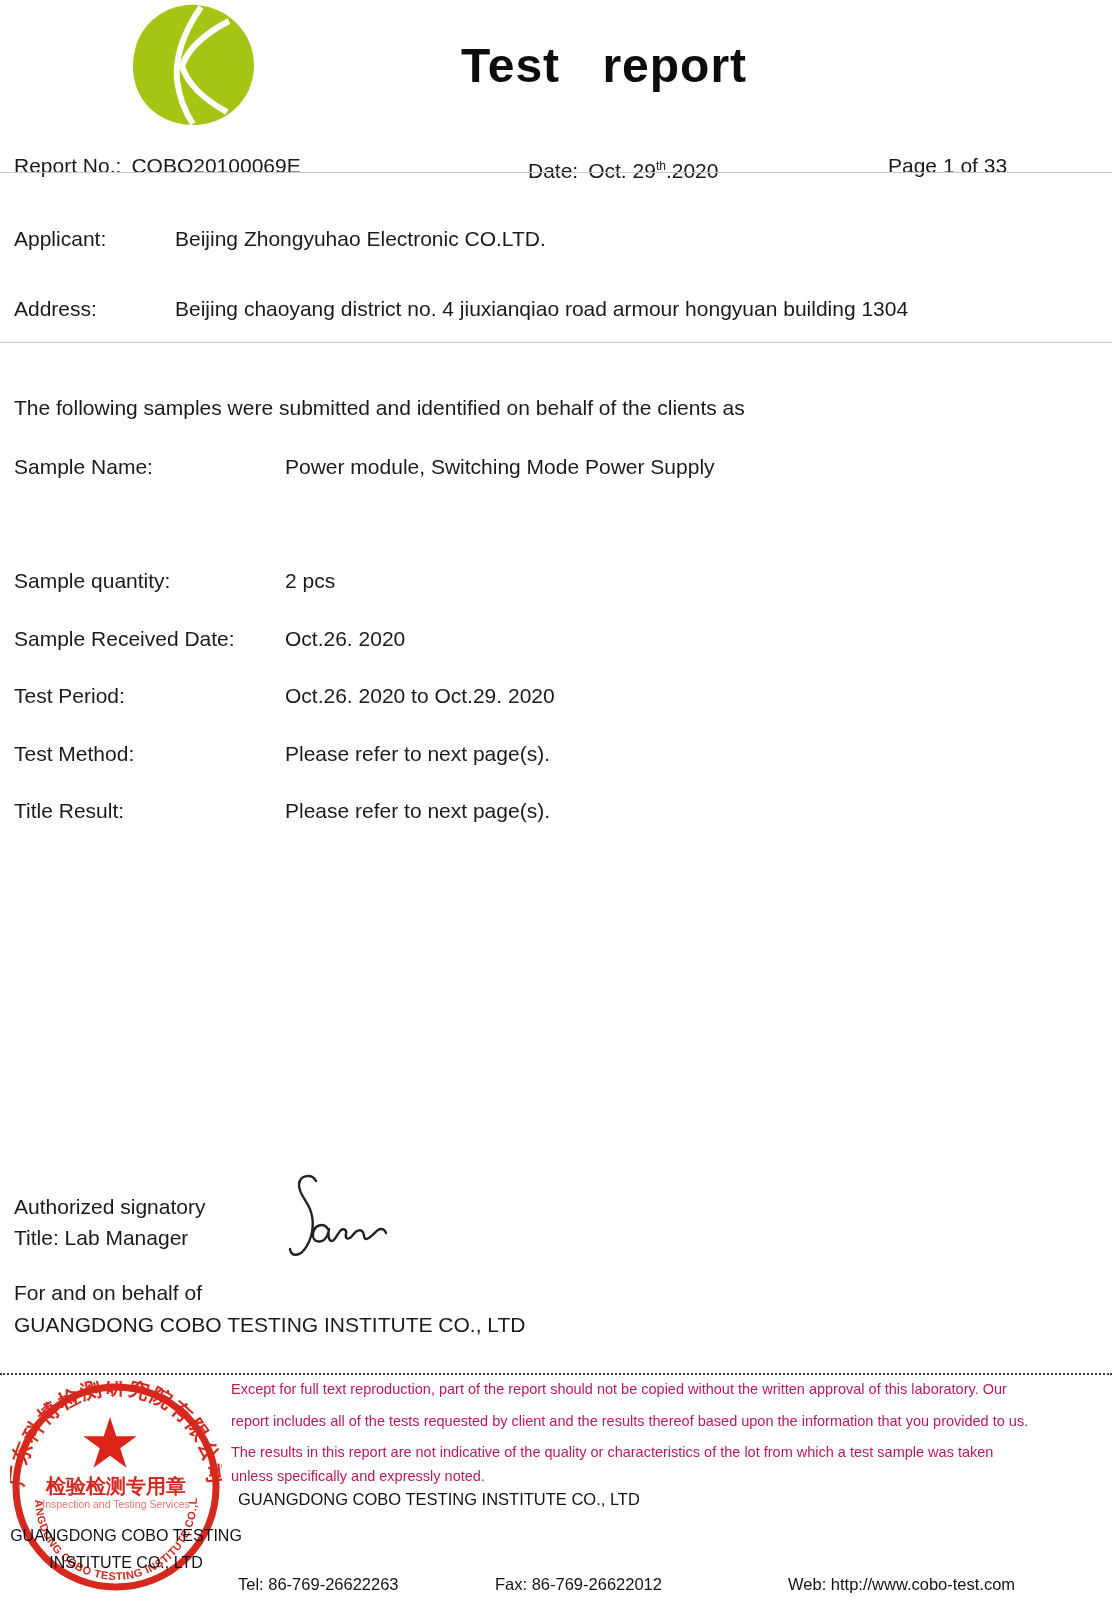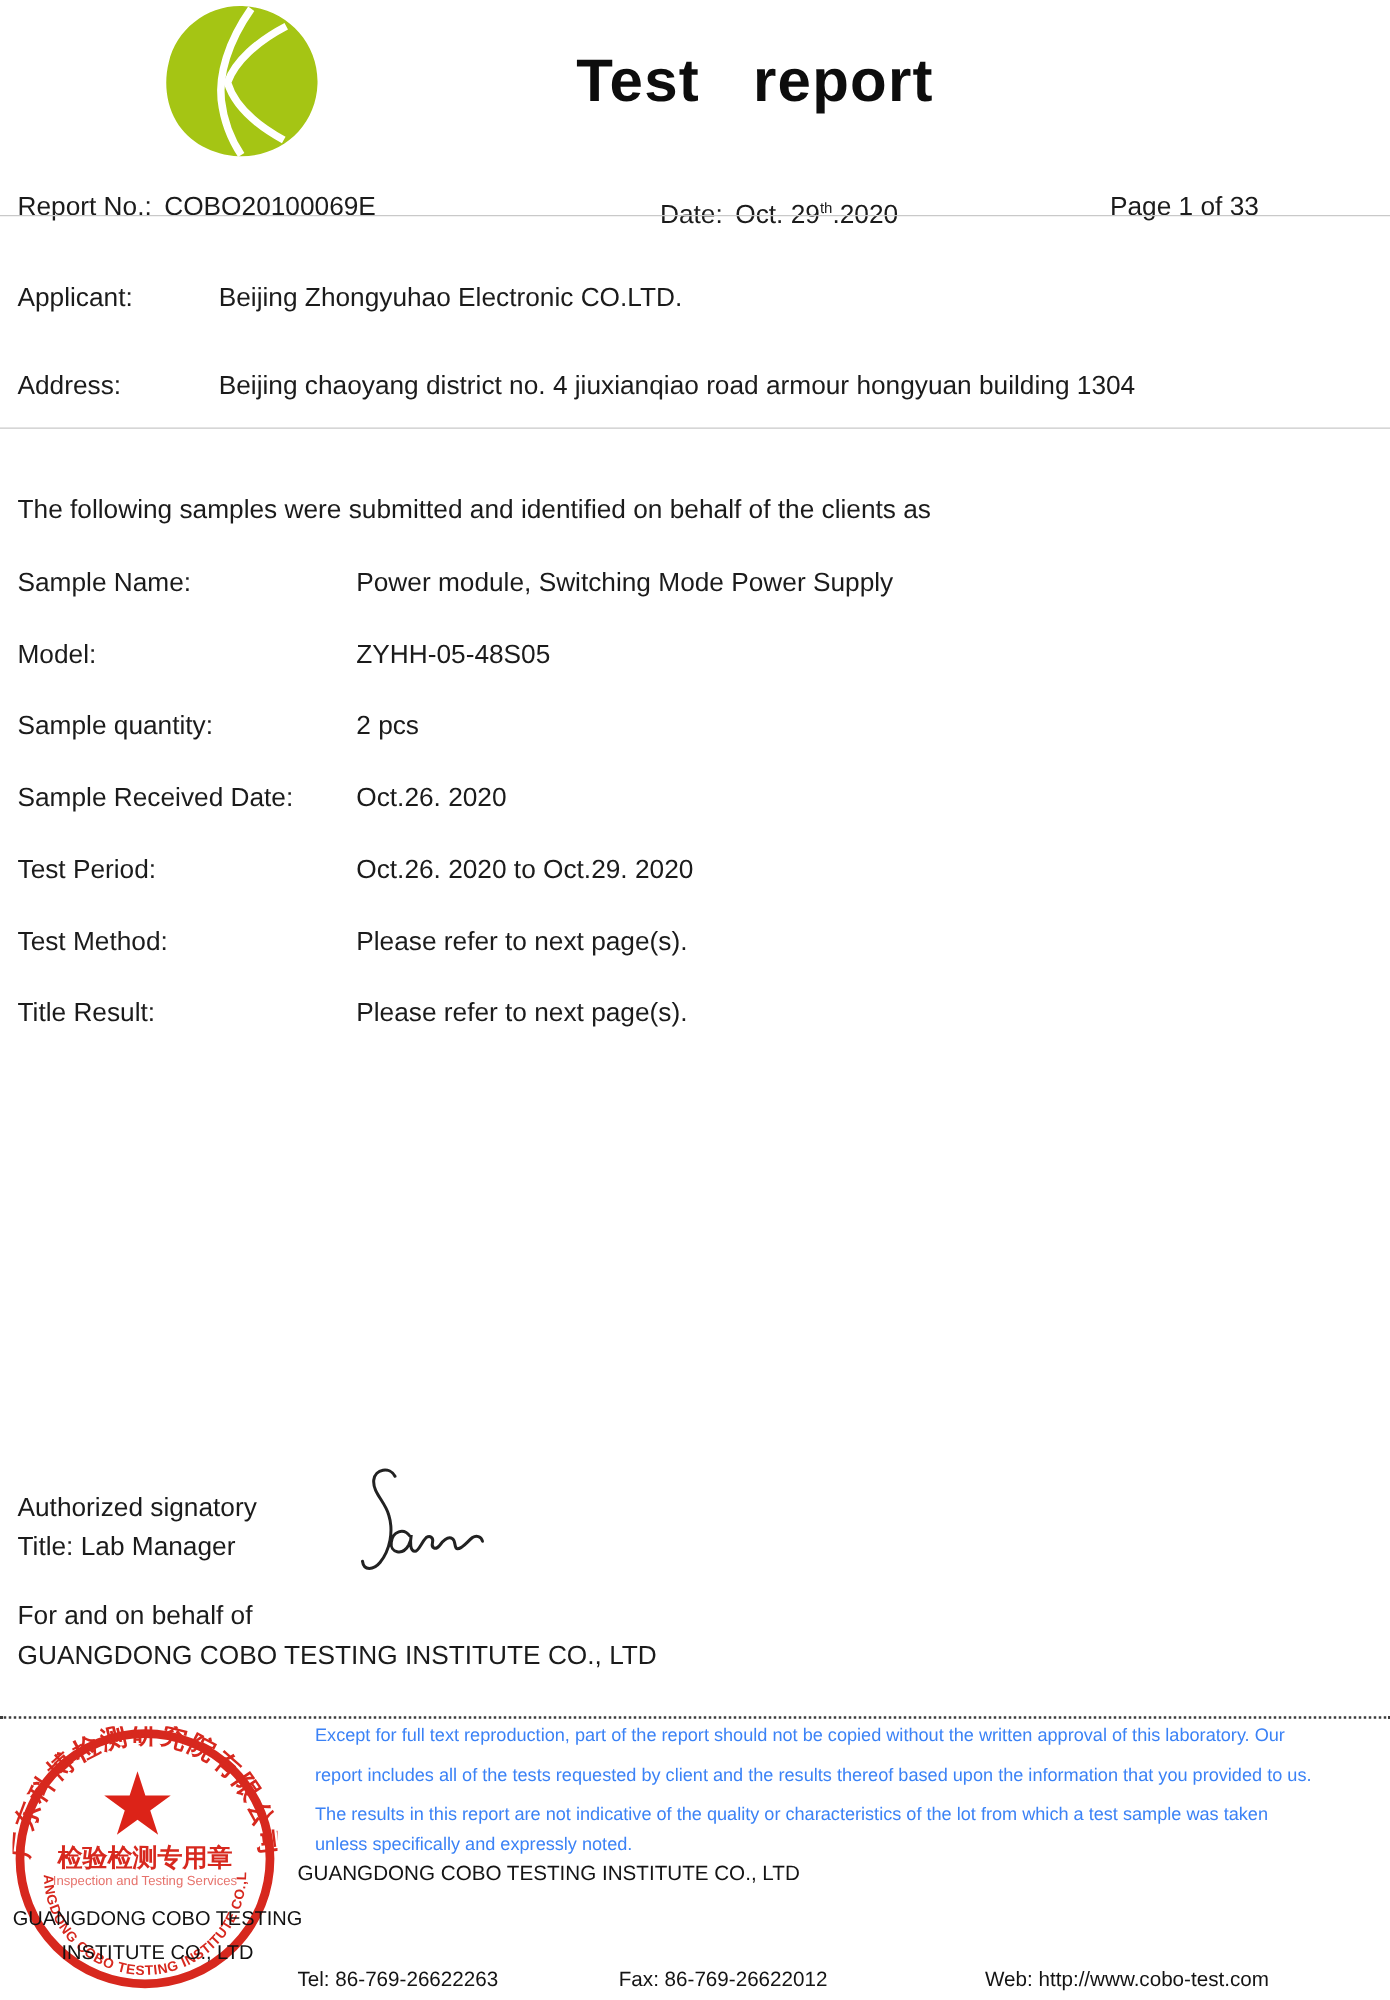--- a/index.html
+++ b/index.html
@@ -10,21 +10,21 @@
   .abs{position:absolute;}
   .fs21{font-size:21px;line-height:24px;white-space:nowrap;margin-top:12px;}
   .title{
     left:0;top:38px;width:1112px;text-align:center;
     font-size:48px;font-weight:bold;letter-spacing:1px;word-spacing:28px;color:#0d0d0d;padding-left:48px;
   }
   .rule{left:0;width:1112px;height:0;border-top:1px solid #c9c9c9;}
   .dotted{left:0;width:1112px;height:0;border-top:2px dotted #3c3c3c;}
   .val-gap{margin-left:10px;}
   .frow{left:14px;width:1060px;}
-  .fline{left:252px;font-size:14.5px;line-height:20px;white-space:nowrap;color:#3b82f6;}
+  .fline{left:231px;font-size:14.5px;line-height:20px;white-space:nowrap;color:#be185d;}
   .finfo{left:238px;font-size:16.5px;line-height:20px;white-space:nowrap;color:#141414;}
   .stamp-overlay{
     left:8px;top:1498px;width:236px;text-align:center;
     font-size:16px;line-height:27px;color:#111;white-space:nowrap;margin-top:24px;
   }
   sup{font-size:12px;}
 </style>
 </head>
 <body>
 
@@ -55,24 +55,20 @@
     <span class="abs" style="left:161px;top:0">Beijing chaoyang district no. 4 jiuxianqiao road armour hongyuan building 1304</span>
   </div>
 
   <div class="abs rule" style="top:342px"></div>
 
   <div class="abs fs21" style="left:14px;top:384px">The following samples were submitted and identified on behalf of the clients as</div>
 
   <div class="abs fs21 frow" style="top:443px">
     <span>Sample Name:</span>
     <span class="abs" style="left:271px;top:0">Power module, Switching Mode Power Supply</span>
-  </div>
-  <div class="abs fs21 frow" style="top:500px">
-    <span>Model:</span>
-    <span class="abs" style="left:271px;top:0">ZYHH-05-48S05</span>
   </div>
   <div class="abs fs21 frow" style="top:557px">
     <span>Sample quantity:</span>
     <span class="abs" style="left:271px;top:0">2 pcs</span>
   </div>
   <div class="abs fs21 frow" style="top:615px">
     <span>Sample Received Date:</span>
     <span class="abs" style="left:271px;top:0">Oct.26. 2020</span>
   </div>
   <div class="abs fs21 frow" style="top:672px">

